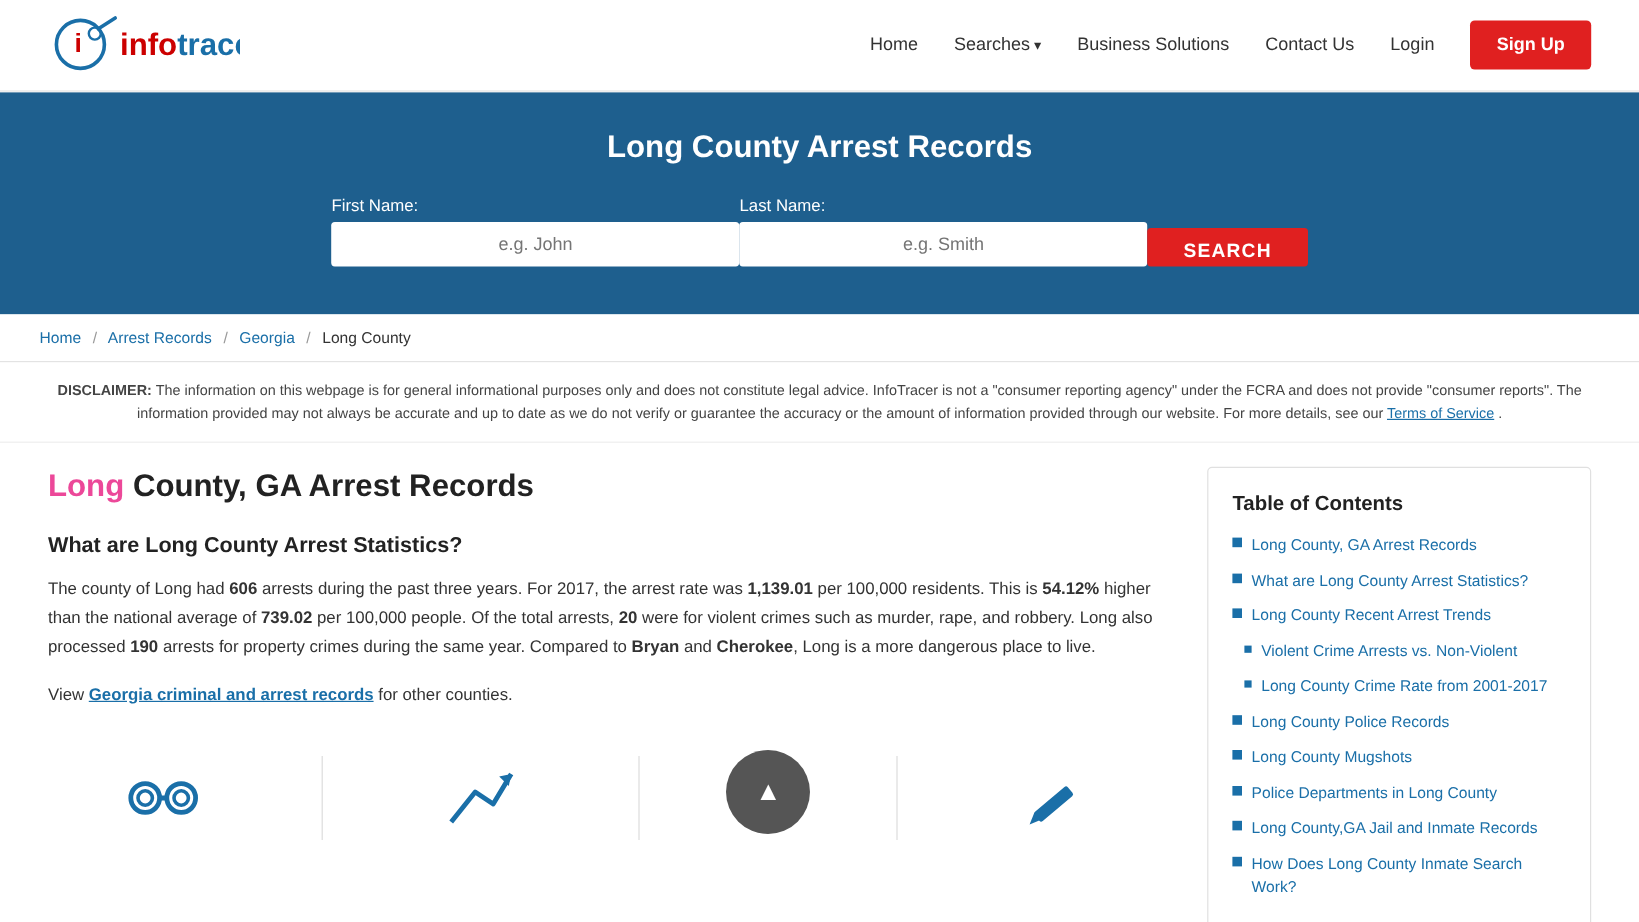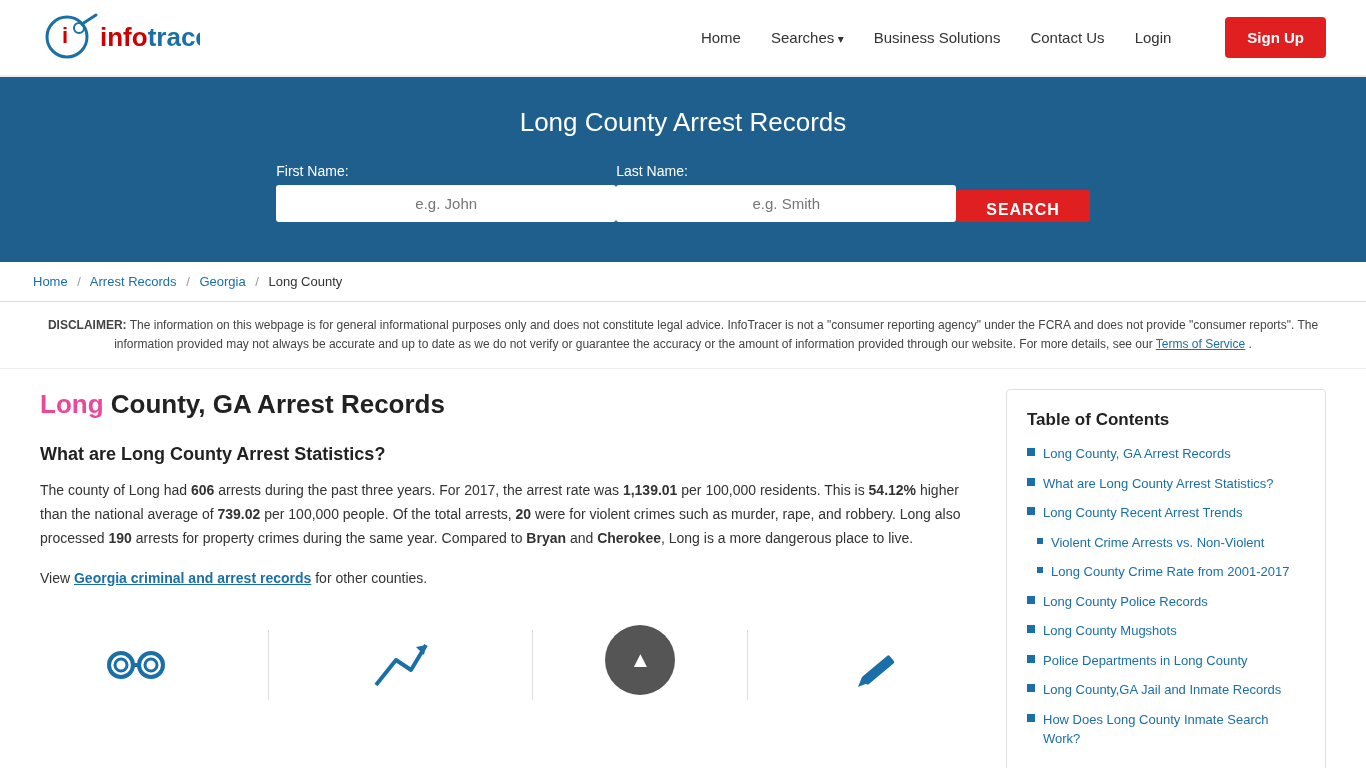--- a/index.html
+++ b/index.html
@@ -16,31 +16,31 @@
     }
     .logo-area { display: flex; align-items: center; }
 
     .nav-links { display: flex; align-items: center; gap: 30px; }
     .nav-link { text-decoration: none; color: #333; font-size: 15px; font-weight: 500; }
     .nav-link.has-arrow::after { content: ' ▾'; font-size: 12px; }
     .nav-btn-login { text-decoration: none; color: #333; font-size: 15px; font-weight: 500; }
     .nav-btn-signup {
       background: #e02020; color: #fff; border: none;
       padding: 12px 22px; font-size: 15px; font-weight: bold;
-      border-radius: 4px; cursor: pointer; text-decoration: none; margin-left: 24px;
+      border-radius: 4px; cursor: pointer; text-decoration: none;
     }
 
     
     .hero {
       background: #1e5f8e;
       padding: 30px 40px 40px;
       color: #fff;
       text-align: center;
     }
-    .hero h1 { font-size: 26px; font-weight: normal; margin-bottom: 25px; }
+    .hero h1 { font-size: 26px; font-weight: bold; margin-bottom: 25px; }
     .search-form {
       display: flex;
       align-items: flex-end;
       justify-content: center;
       gap: 0;
       flex-wrap: wrap;
     }
     .form-group { display: flex; flex-direction: column; align-items: flex-start; }
     .form-group label { font-size: 14px; color: #fff; margin-bottom: 6px; font-weight: 500; }
     .form-group input, .form-group select {

